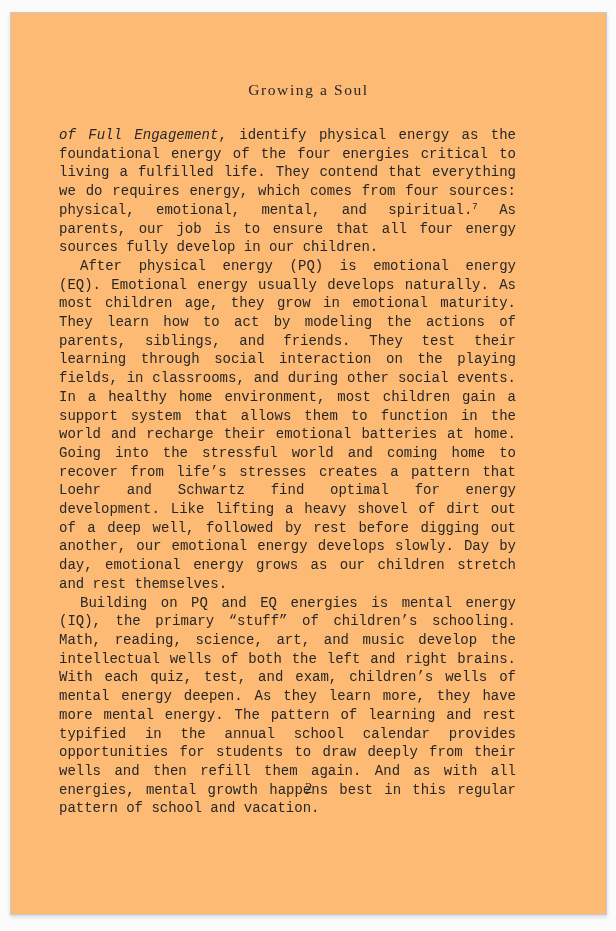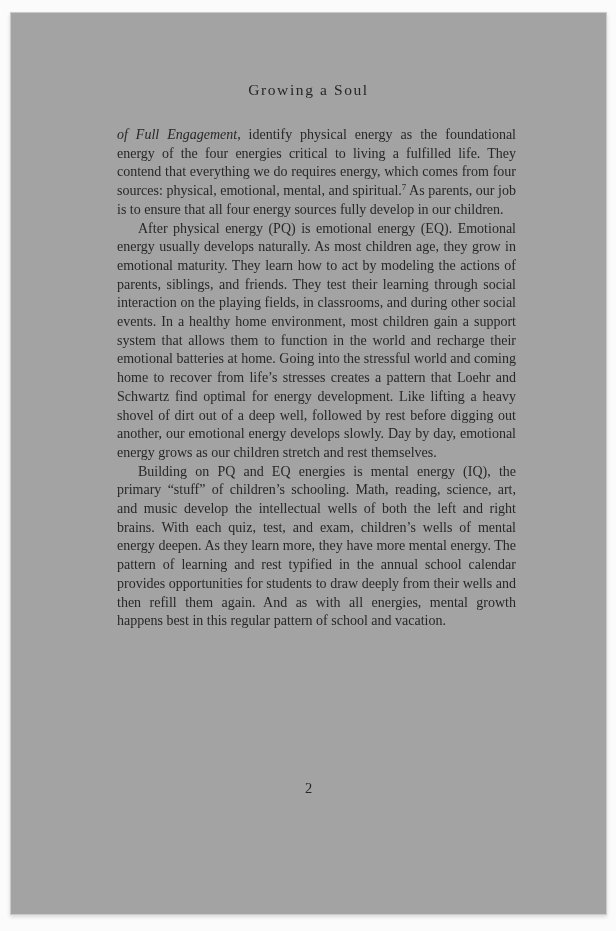--- a/index.html
+++ b/index.html
@@ -15,40 +15,41 @@
     background: #fbfbfb;
     overflow: hidden;
   }
   .book-page {
     position: absolute;
     left: 10px;
     top: 12px;
     width: 597px;
     height: 903px;
     box-sizing: border-box;
-    background: #a3a3a3;
+    background: #fdba74;
     border: 1px solid #c9c9c9;
     box-shadow: 0 2px 4px rgba(0,0,0,0.14);
   }
   .running-header {
     margin-top: 67px;
     text-align: center;
     font-size: 15.5px;
     line-height: 19px;
     letter-spacing: 1.6px;
     color: #272727;
   }
   .text-block {
-    margin: 27px 90px 0 106px;   
+    margin: 27px 90px 0 48px;   
     text-align: justify;
     font-size: 14px;
     line-height: 18.7px;
     color: #272727;
     -webkit-hyphens: none;
     hyphens: none;
+    font-family: Liberation Mono, monospace;
   }
   .para {
     margin: 0;
     padding: 0;
   }
   .para.indent {
     text-indent: 21px;
   }
   .italic-lead {
     font-style: italic;

